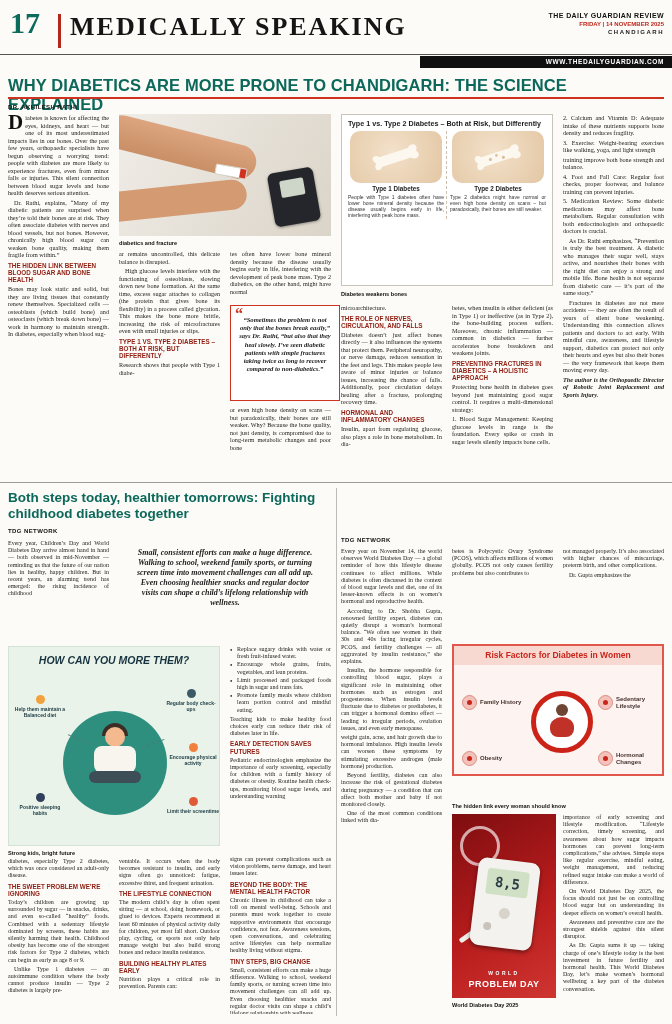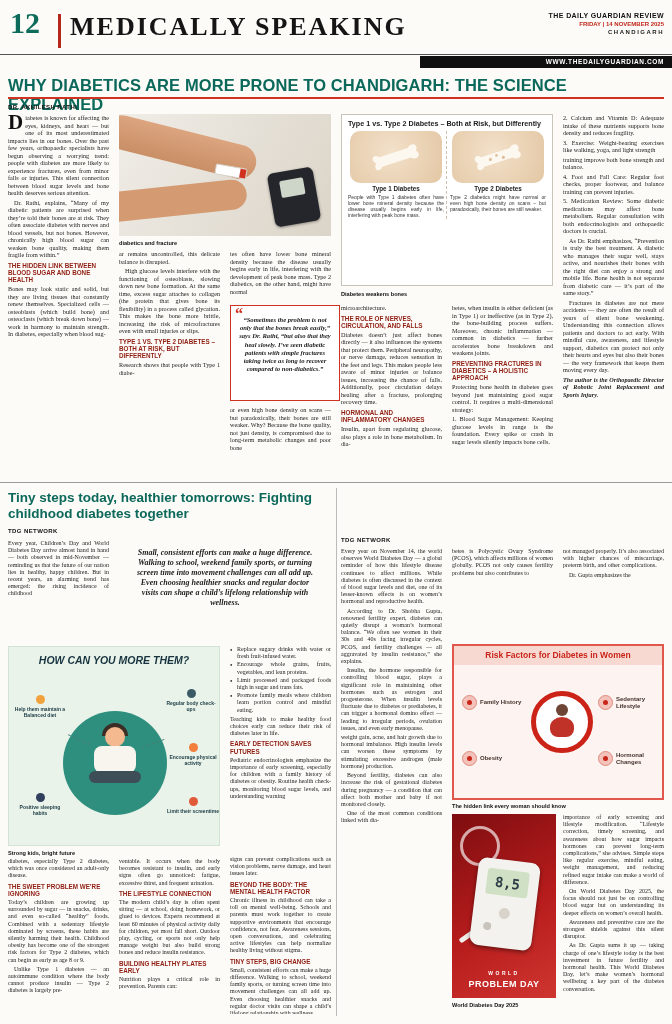--- a/index.html
+++ b/index.html
@@ -93,21 +93,21 @@
   .ig2-circle{position:absolute;left:54px;top:64px;width:104px;height:104px;border-radius:50%;background:#2f8f7f;}
   .kid-hair{position:absolute;left:93px;top:76px;width:26px;height:13px;border-radius:13px 13px 0 0;background:#3b2d26;}
   .kid-head{position:absolute;left:96px;top:80px;width:20px;height:20px;border-radius:50%;background:#f4b98e;}
   .kid-body{position:absolute;left:85px;top:99px;width:42px;height:27px;border-radius:8px;background:#f8f5ee;}
   .kid-legs{position:absolute;left:80px;top:124px;width:52px;height:12px;border-radius:8px;background:#3e4e57;}
   .ig2-item{position:absolute;width:54px;font:700 5px/6px "Liberation Sans",sans-serif;color:#24424a;text-align:center;}
   .ig2-dot{display:block;width:9px;height:9px;border-radius:50%;margin:0 auto 2px;}
   .ig2-dash{position:absolute;width:24px;border-top:1px dashed #4b7d72;}
 
   
-  .ig3{position:absolute;left:452px;top:644px;width:212px;height:156px;border:2px solid #e2574b;
+  .ig3{position:absolute;left:452px;top:644px;width:212px;height:132px;border:2px solid #e2574b;
        box-sizing:border-box;background:#fdf4f1;}
   .ig3-title{background:#f8d9d2;font:800 8.5px/11px "Liberation Sans",sans-serif;color:#c9251b;
              text-align:center;padding:4px 2px;}
   .ig3-body{position:relative;height:130px;}
   .ig3-ring{position:absolute;left:77px;top:26px;width:52px;height:52px;border-radius:50%;
             border:5px solid #cc2318;background:#fff;}
   .woman-head{position:absolute;left:20px;top:8px;width:12px;height:12px;border-radius:50%;background:#6e4434;}
   .woman-dress{position:absolute;left:14px;top:21px;width:24px;height:20px;border-radius:50% 50% 8px 8px;background:#c03127;}
   .ig3-item{position:absolute;display:flex;align-items:center;gap:3px;width:64px;}
   .ig3-icon{flex:none;width:13px;height:13px;border-radius:50%;background:#f3c3bb;border:1px solid #dd8b7f;position:relative;}
@@ -134,21 +134,21 @@
              font:800 9px/10px "Liberation Sans",sans-serif;color:#fff;letter-spacing:.5px;}
 
   .right-headline{position:absolute;left:341px;top:487px;width:323px;margin:0;
                   font:700 13.5px/15.5px "Liberation Serif",serif;color:#161616;}
 </style>
 </head>
 <body>
 
 <div class="page">
 
-  <div class="pageno">12</div>
+  <div class="pageno">17</div>
   <div class="mast-div"></div>
   <h1 class="mast-title">MEDICALLY SPEAKING</h1>
   <div class="mast-right">
     <div class="pub">THE DAILY GUARDIAN REVIEW</div>
     <div class="date">FRIDAY | 14 NOVEMBER 2025</div>
     <div class="city">CHANDIGARH</div>
   </div>
   <div class="mast-rule"></div>
   <div class="web-bar">
     <span>WWW.THEDAILYGUARDIAN.COM</span>
@@ -246,21 +246,21 @@
     <p class="ni">4. Foot and Fall Care: Regular foot checks, proper footwear, and balance training can prevent injuries.</p>
     <p class="ni">5. Medication Review: Some diabetic medications may affect bone metabolism. Regular consultation with both endocrinologists and orthopaedic doctors is crucial.</p>
     <p>As Dr. Rathi emphasizes, “Prevention is truly the best treatment. A diabetic who manages their sugar well, stays active, and nourishes their bones with the right diet can enjoy a strong and mobile life. Bone health is not separate from diabetic care — it’s part of the same story.”</p>
     <p>Fractures in diabetes are not mere accidents — they are often the result of years of silent bone weakening. Understanding this connection allows patients and doctors to act early. With mindful care, awareness, and lifestyle support, diabetics can protect not only their hearts and eyes but also their bones — the very framework that keeps them moving every day.</p>
     <p class="ni author-note">The author is the Orthopaedic Director of Robotic Joint Replacement and Sports Injury.</p>
   </div>
 
   <div class="hdiv"></div>
   <div class="vdiv"></div>
 
-  <h2 class="left-headline">Tiny steps today, healthier tomorrows: Fighting childhood diabetes together</h2>
+  <h2 class="left-headline">Both steps today, healthier tomorrows: Fighting childhood diabetes together</h2>
   <div class="byline" style="left:8px;top:527px;">TDG NETWORK</div>
 
   <div class="col bt2" style="left:8px;top:540px;height:100px;">
     <p class="ni">Every year, Children’s Day and World Diabetes Day arrive almost hand in hand — both observed in mid-November — reminding us that the future of our nation lies in healthy, happy children. But in recent years, an alarming trend has emerged: the rising incidence of childhood</p>
   </div>
 
   <div class="pq-left">
     <p>Small, consistent efforts can make a huge difference. Walking to school, weekend family sports, or turning screen time into movement challenges can all add up. Even choosing healthier snacks and regular doctor visits can shape a child’s lifelong relationship with wellness.</p>
   </div>
 

